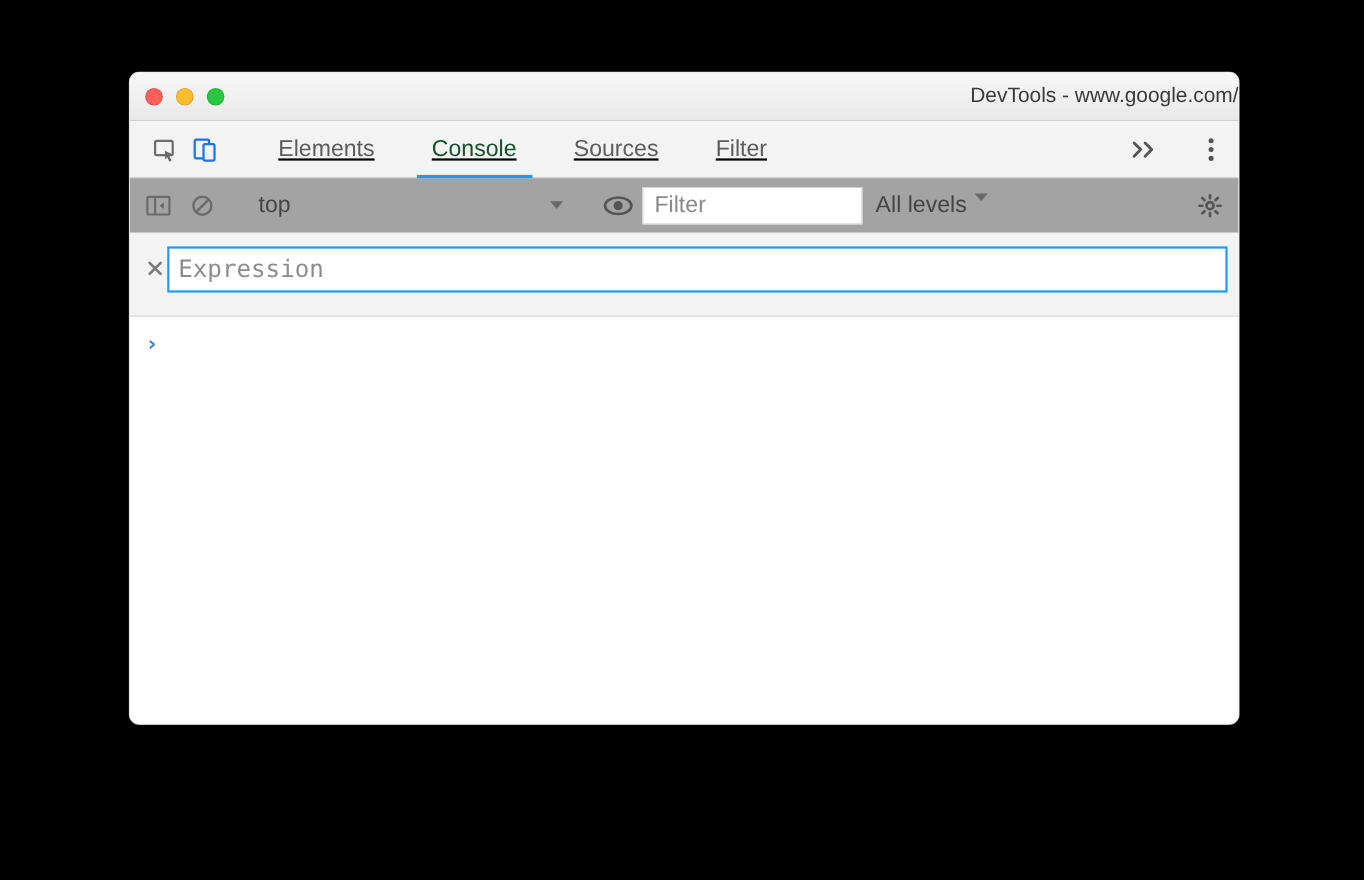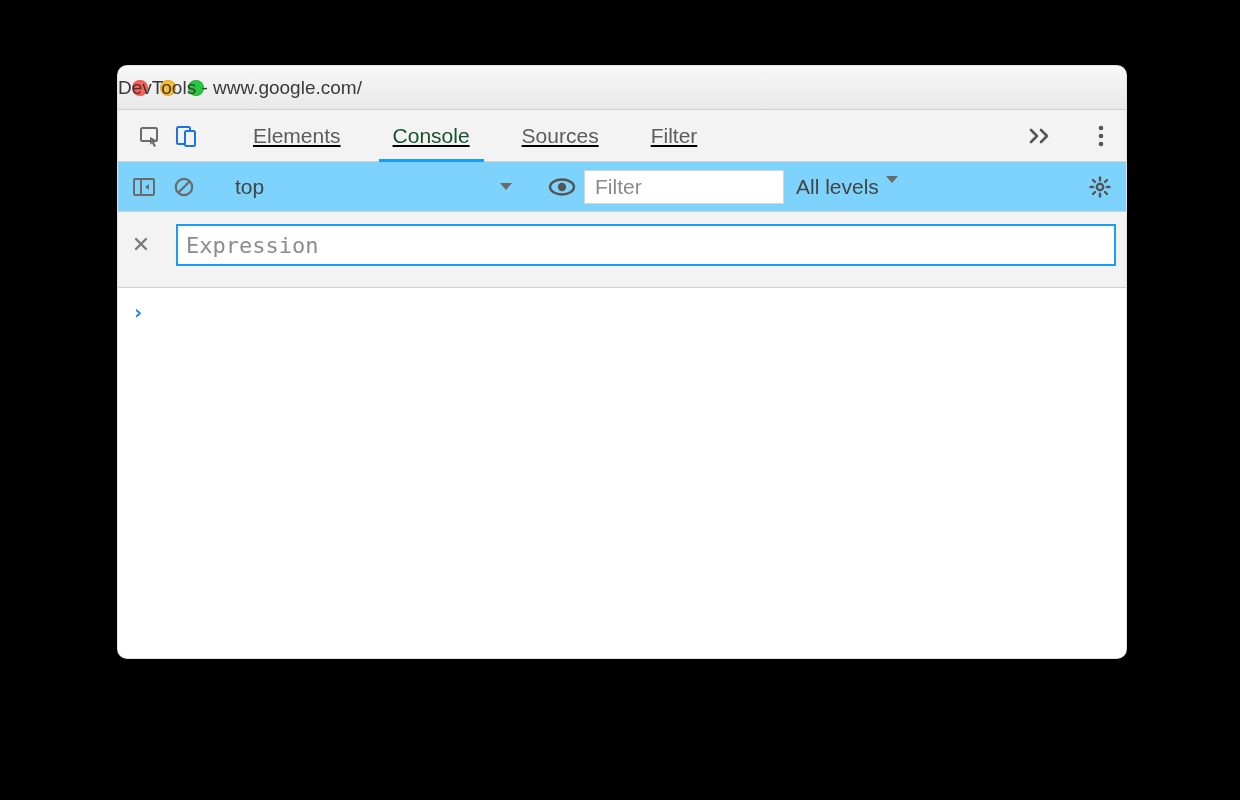--- a/index.html
+++ b/index.html
@@ -45,21 +45,21 @@
   }
   .traffic .dot {
     width: 16px; height: 16px; border-radius: 50%;
   }
   .dot.red    { background:#ff5f57; box-shadow: inset 0 0 0 1px rgba(0,0,0,0.12);}
   .dot.yellow { background:#febc2e; box-shadow: inset 0 0 0 1px rgba(0,0,0,0.12);}
   .dot.green  { background:#28c840; box-shadow: inset 0 0 0 1px rgba(0,0,0,0.12);}
   .title {
     position: absolute;
     left: 0; right: 0;
-    text-align: left;
+    text-align: right;
     font-size: 19px;
     color: #3a3a3a;
     pointer-events: none;
   }
   
   .tabstrip {
     height: 52px;
     background: #f3f3f3;
     border-bottom: 1px solid #d0d0d0;
     display: flex;
@@ -116,21 +116,21 @@
     color: #555; font-size: 22px;
     cursor: default;
   }
   .kebab {
     width: 38px;
     display: flex; align-items: center; justify-content: center;
   }
   
   .consolebar {
     height: 50px;
-    background: #7dd3fc;
+    background: #a3a3a3;
     border-bottom: 1px solid #d0d0d0;
     display: flex;
     align-items: center;
     padding: 0 8px;
     gap: 4px;
   }
   .context-select {
     flex: 0 0 auto;
     display: flex;
     align-items: center;
@@ -168,21 +168,21 @@
     margin-left: auto;
   }
   
   .expr-row {
     height: 76px;
     background: #f3f3f3;
     border-bottom: 1px solid #d0d0d0;
     display: flex;
     align-items: flex-start;
     padding: 12px 10px 0 12px;
-    gap: 24px;
+    gap: 0;
   }
   .expr-close {
     width: 22px; height: 28px;
     display:flex; align-items:center; justify-content:center;
     color:#7a7a7a;
     cursor: default;
     margin-top: 6px;
   }
   .expr-input {
     flex: 1;

